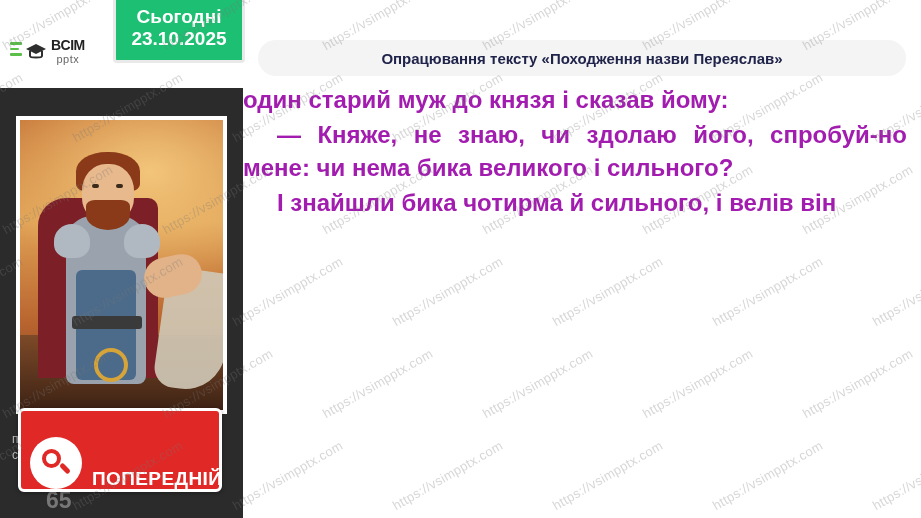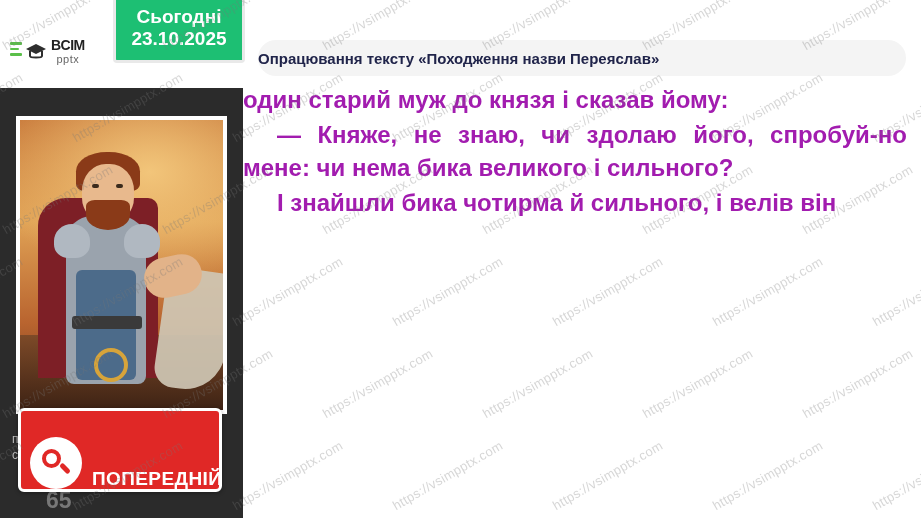--- a/index.html
+++ b/index.html
@@ -341,21 +341,21 @@
   }
   .title-bar {
     position: absolute;
     left: 15px; top: 40px;
     width: 648px;
     height: 36px;
     background: #f4f4f4;
     border-radius: 18px;
     display: flex;
     align-items: center;
-    justify-content: flex-start;
+    justify-content: center;
   }
   .title-bar span {
     font-size: 15px;
     font-weight: bold;
     color: #20244a;
     white-space: nowrap;
   }
   .body-text {
     position: absolute;
     left: 0px; top: 84px;

